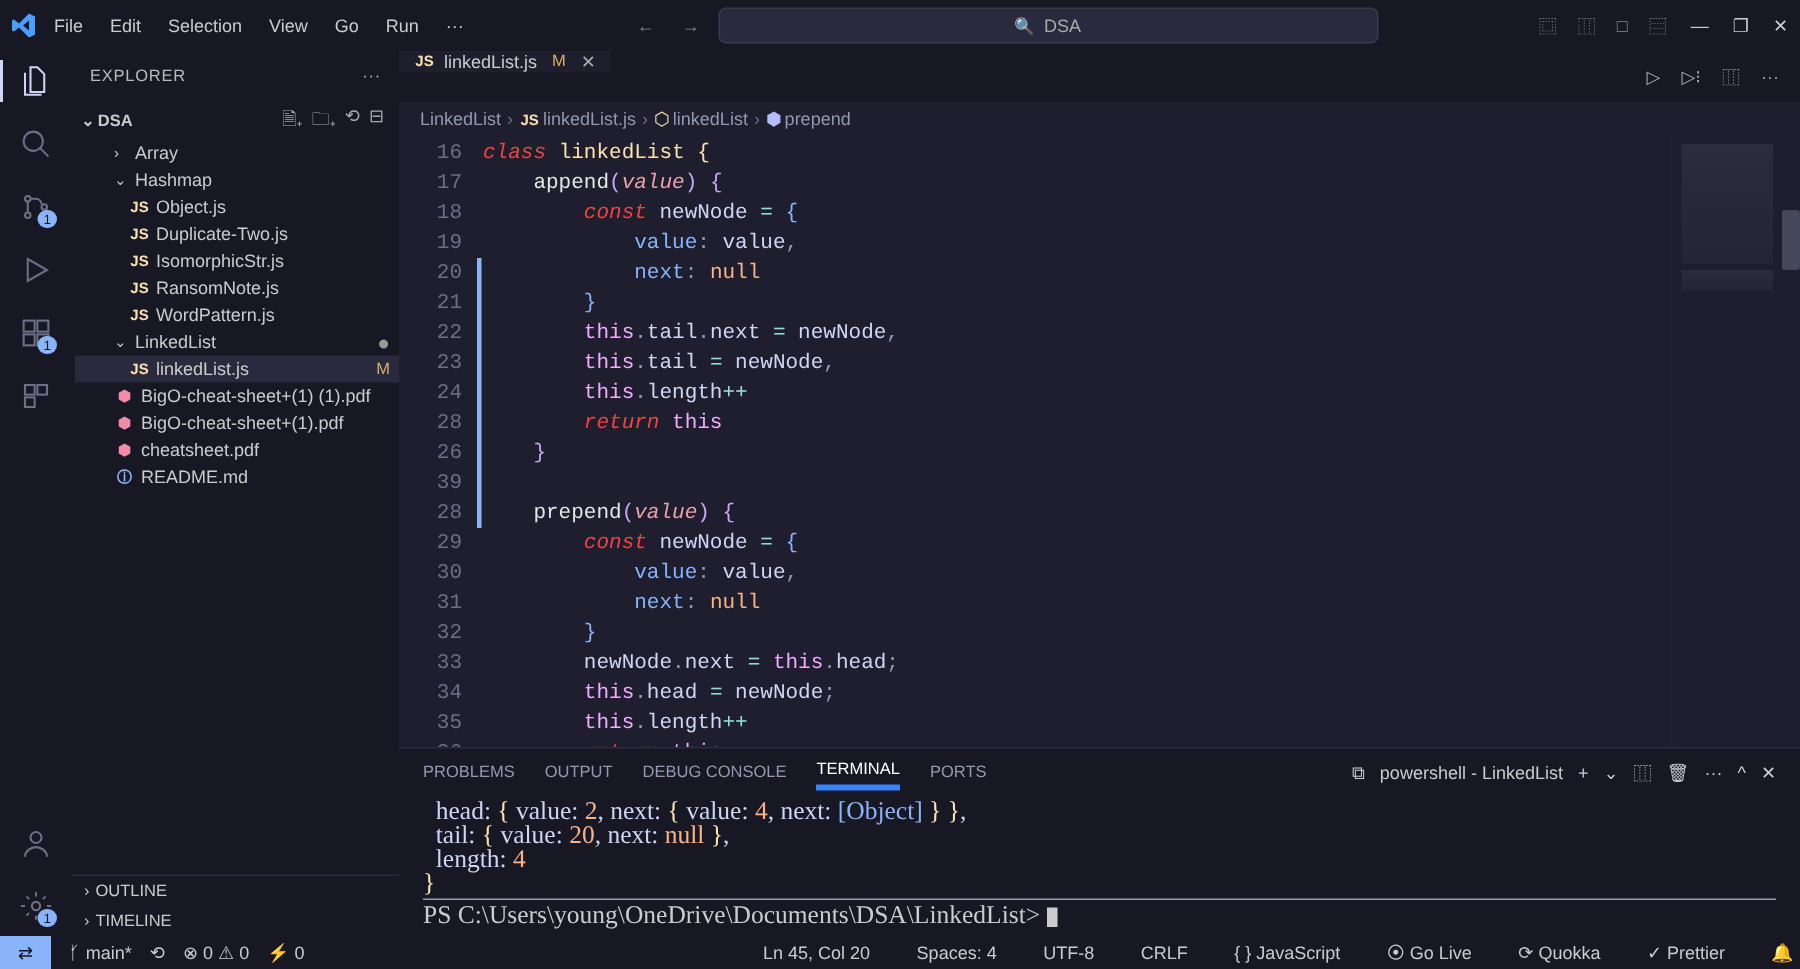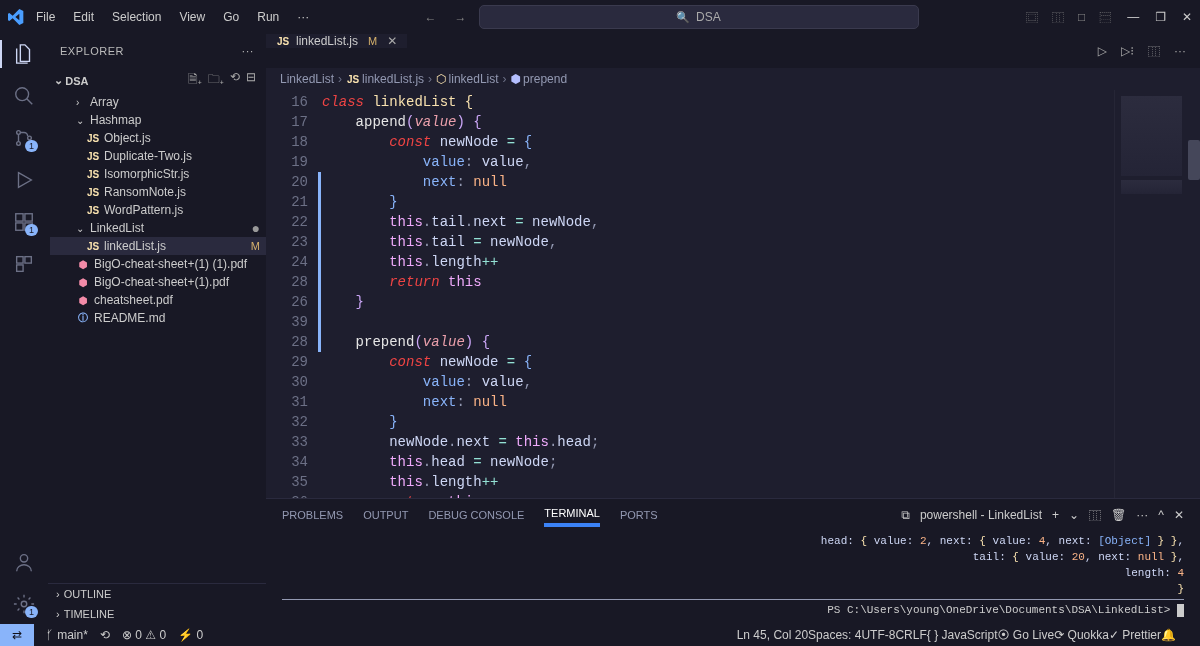--- a/index.html
+++ b/index.html
@@ -98,27 +98,27 @@
 .minimap-scroller { position:absolute; right:0; top:0; width:12px; height:100%; }
 .minimap-thumb { position:absolute; top:50px; right:0; width:12px; height:40px; background:#45475a; border-radius:2px; }
 .gutter-bar { position:absolute; left: 52px; width:3px; background:#89b4fa; }
 .gb1 { top: 82px; height: 180px; }
 
 .terminal-panel { height: 126px; background:#181825; border-top:1px solid #2a2a3e; display:flex;flex-direction:column; }
 .panel-tabs { display:flex;align-items:center;gap:20px;padding:4px 16px;font-size:11px;color:#9399b2; }
 .panel-tab { padding:4px 0; cursor:pointer;text-align:center; }
 .panel-tab.active { color:#fff; border-bottom:4px solid #3b82f6; }
 .panel-right { margin-left:auto;display:flex;align-items:center;gap:10px;color:#ccc;font-size:12px; }
-.terminal-body { flex:1; font-family: Liberation Mono, monospace; font-size:11px; line-height:16px; padding: 2px 16px; color:#ccc; white-space:pre; overflow:hidden;text-align:right; }
+.terminal-body { flex:1; font-family: Liberation Serif, serif; font-size:17px; line-height:16px; padding: 2px 16px; color:#ccc; white-space:pre; overflow:hidden; }
 .underline { border-top:1px solid #9399b2; height:0; margin:2px 0; }
 
 .status-bar { height: 22px; background:#181825; display:flex;align-items:center;font-size:12px;color:#ccc; }
 .status-left { display:flex;align-items:center;gap:12px;padding-left:0; }
 .remote-btn { background:#89b4fa; color:#11111b; width:34px; height:22px; display:flex;align-items:center;justify-content:center; }
-.status-right { margin-left:auto;display:flex;align-items:center;gap:0;padding-right:24px; }
+.status-right { margin-left:auto;display:flex;align-items:center;gap:31px;padding-right:4px; }
 .st-item { display:flex;align-items:center;gap:4px; }
 
 
 .kw { color:#ef4444; font-style:italic; }
 .fn { color:#e5e5e5; }
 .id { color:#f9e2af; }
 .pr { color:#cdd6f4; }
 .prk { color:#89b4fa; }
 .op { color:#94e2d5; }
 .pn { color:#9399b2; }

